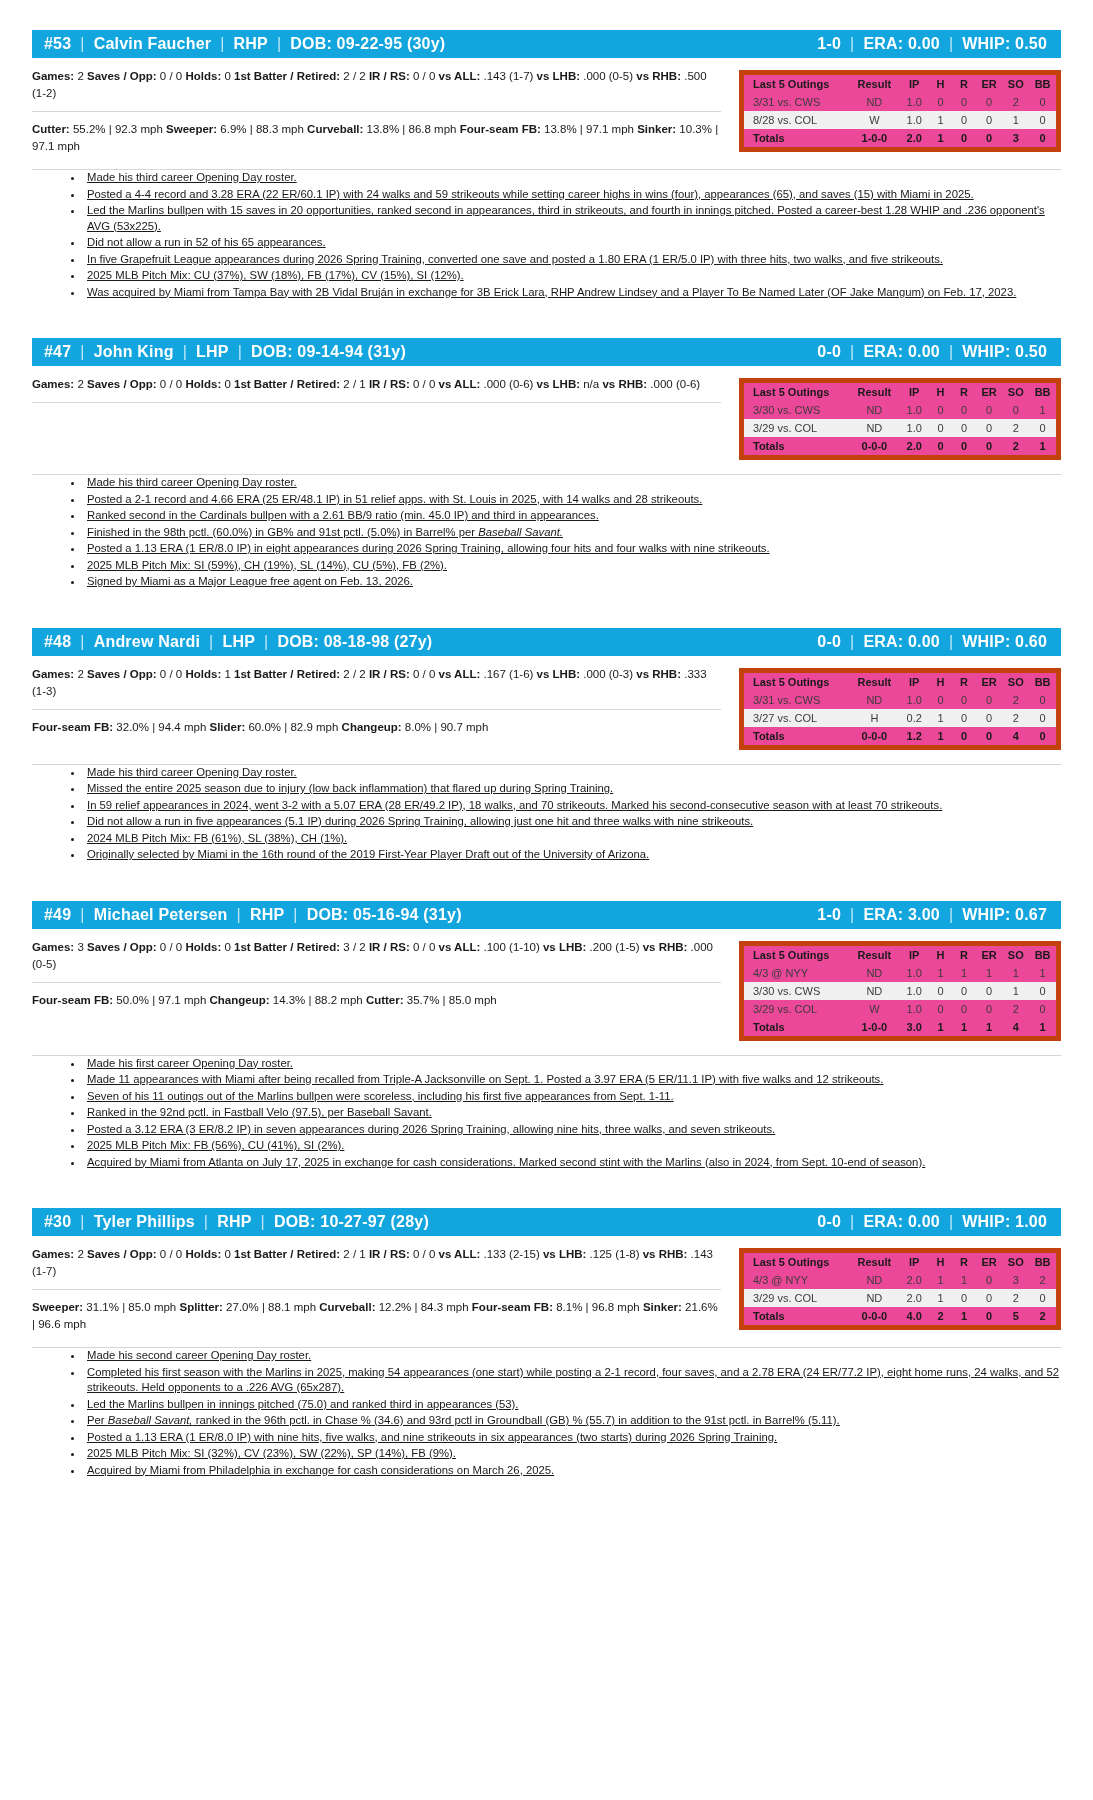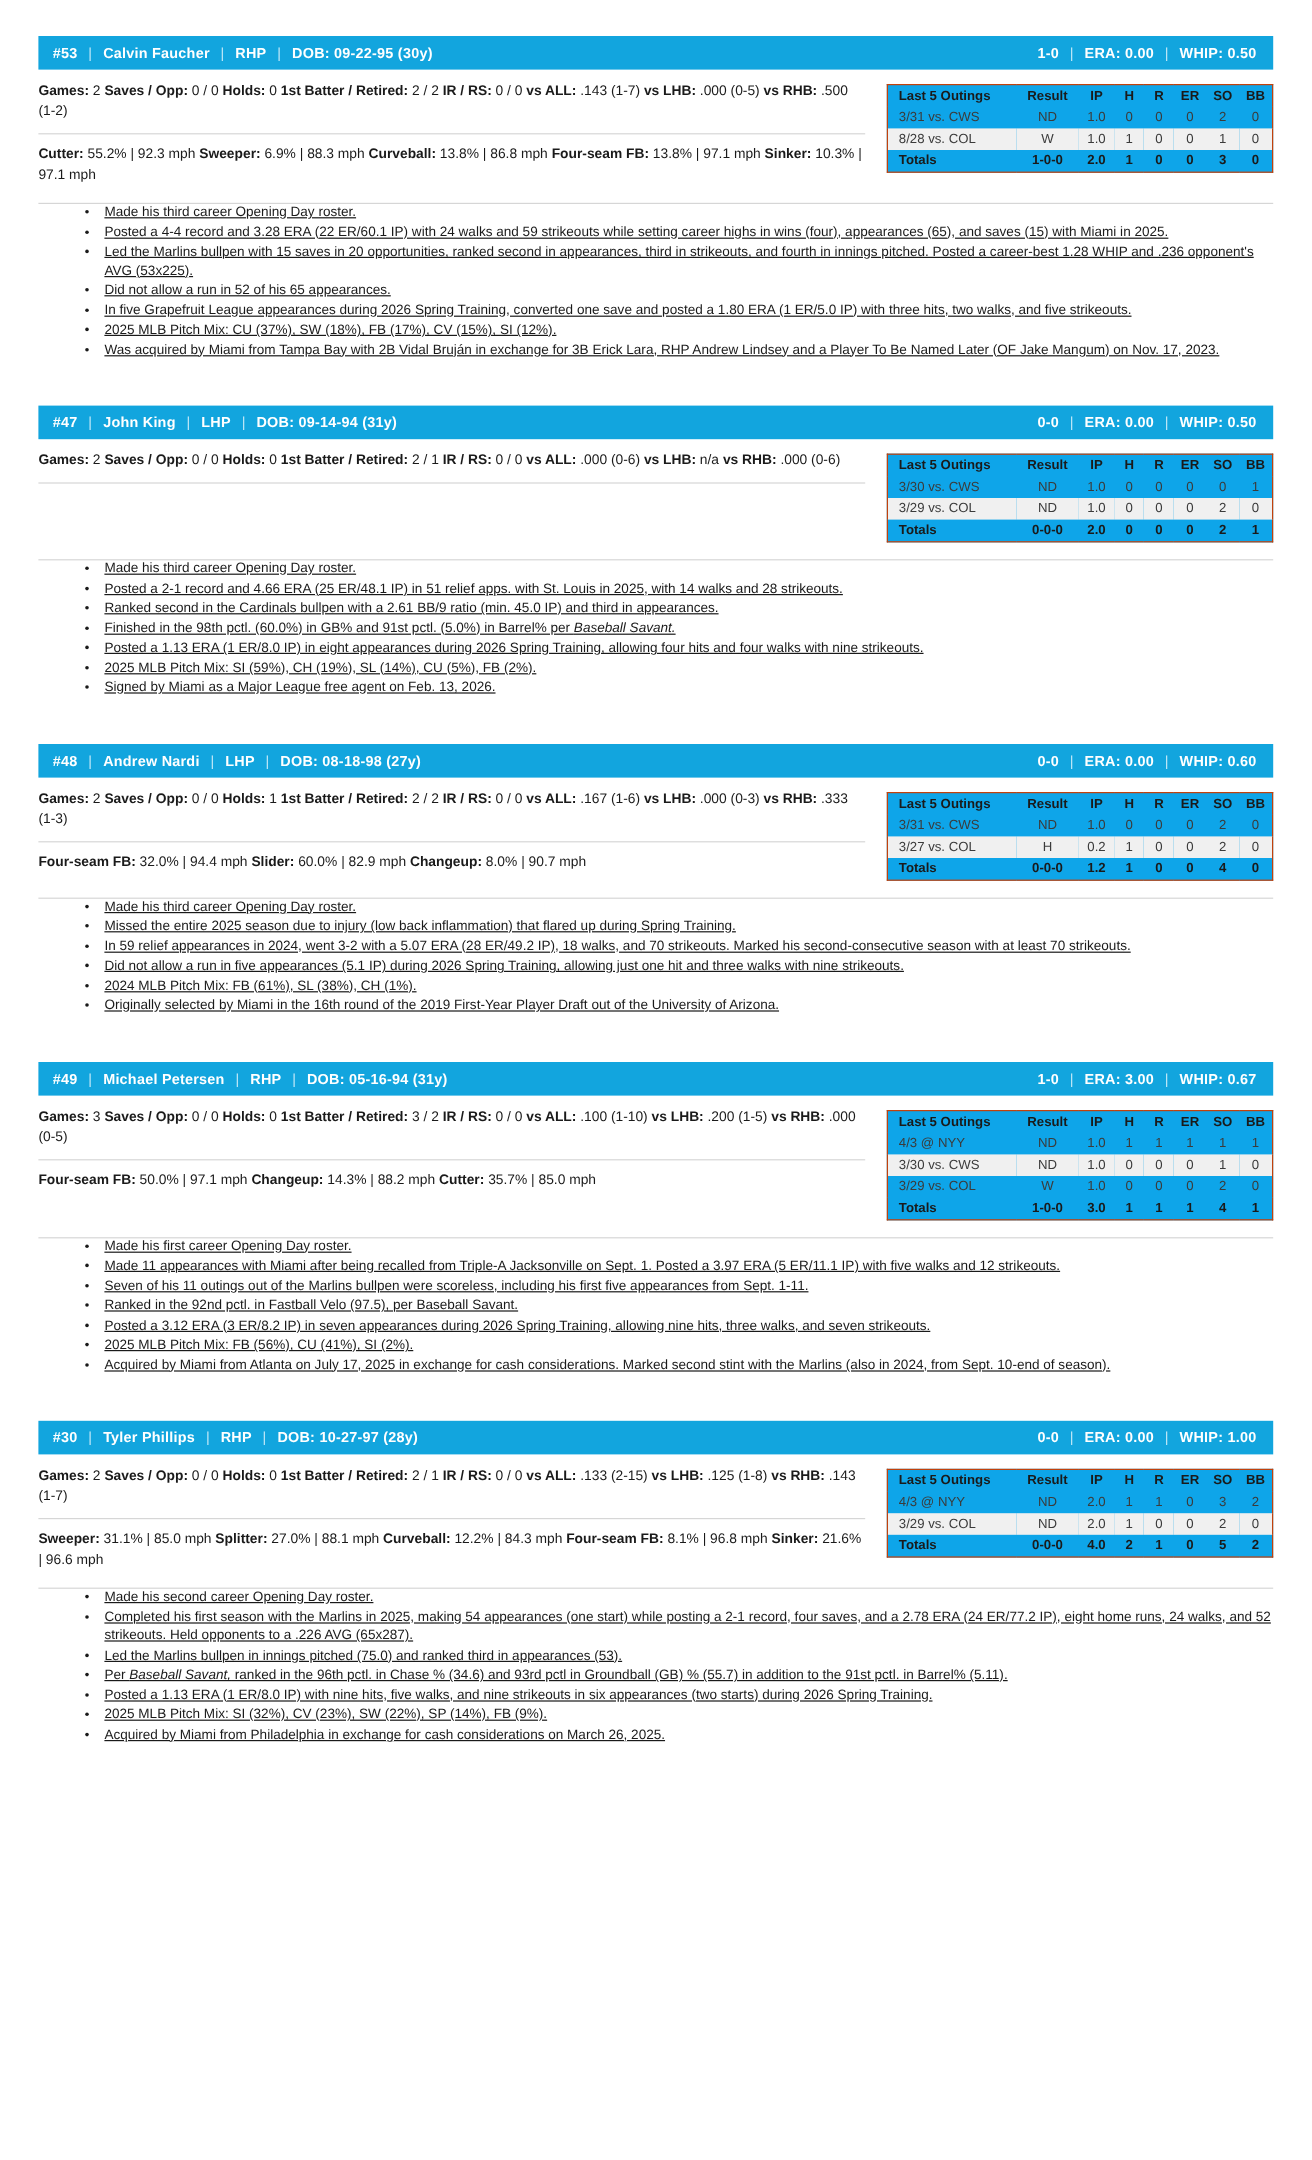--- a/index.html
+++ b/index.html
@@ -24,21 +24,21 @@
   
   .player-header {
     background: #12a5de;
     color: #ffffff;
     height: 28px;
     display: flex;
     align-items: center;
     justify-content: space-between;
     padding: 0 14px 0 12px;
     box-sizing: border-box;
-    font-size: 12px;
+    font-size: 16px;
     font-weight: bold;
     letter-spacing: .2px;
   }
   .hdr-left, .hdr-right {
     display: flex;
     align-items: center;
     white-space: nowrap;
   }
   .hdr-sep {
     display: inline-block;
@@ -74,23 +74,23 @@
     margin: 9px 0 9px 0;
   }
   .pitch-line {
     font-size: 11.5px;
     line-height: 17px;
   }
   
   table.outings {
     border-collapse: collapse;
     width: 322px;
-    border: 1px solid #c2410c;
+    border: 5px solid #c2410c;
     font-size: 11px;
-    background: #0ea5e9;
+    background: #ec4899;
   }
   table.outings th, table.outings td {
     padding: 3px 3px;
     text-align: center;
     white-space: nowrap;
   }
   table.outings th.lbl, table.outings td.lbl {
     text-align: left;
     padding-left: 9px;
     width: 104px;
@@ -206,21 +206,21 @@
           </div>
         </div>
         <div class="notes-sep"></div>
         <ul class="notes">
           <li>Made his third career Opening Day roster.</li>
           <li>Posted a 4-4 record and 3.28 ERA (22 ER/60.1 IP) with 24 walks and 59 strikeouts while setting career highs in wins (four), appearances (65), and saves (15) with Miami in 2025.</li>
           <li>Led the Marlins bullpen with 15 saves in 20 opportunities, ranked second in appearances, third in strikeouts, and fourth in innings pitched. Posted a career-best 1.28 WHIP and .236 opponent's AVG (53x225).</li>
           <li>Did not allow a run in 52 of his 65 appearances.</li>
           <li>In five Grapefruit League appearances during 2026 Spring Training, converted one save and posted a 1.80 ERA (1 ER/5.0 IP) with three hits, two walks, and five strikeouts.</li>
           <li>2025 MLB Pitch Mix: CU (37%), SW (18%), FB (17%), CV (15%), SI (12%).</li>
-          <li>Was acquired by Miami from Tampa Bay with 2B Vidal Bruján in exchange for 3B Erick Lara, RHP Andrew Lindsey and a Player To Be Named Later (OF Jake Mangum) on Nov. 17, 2023.</li>
+          <li>Was acquired by Miami from Tampa Bay with 2B Vidal Bruján in exchange for 3B Erick Lara, RHP Andrew Lindsey and a Player To Be Named Later (OF Jake Mangum) on Feb. 17, 2023.</li>
         </ul>
       </div>
       <div class="block-gap"></div>
       <div class="player-block">
         <div class="player-header">
           <div class="hdr-left">
             <span>#47</span>
             <span class="hdr-sep">|</span>
             <span class="hdr-name">John King</span>
             <span class="hdr-sep">|</span>

